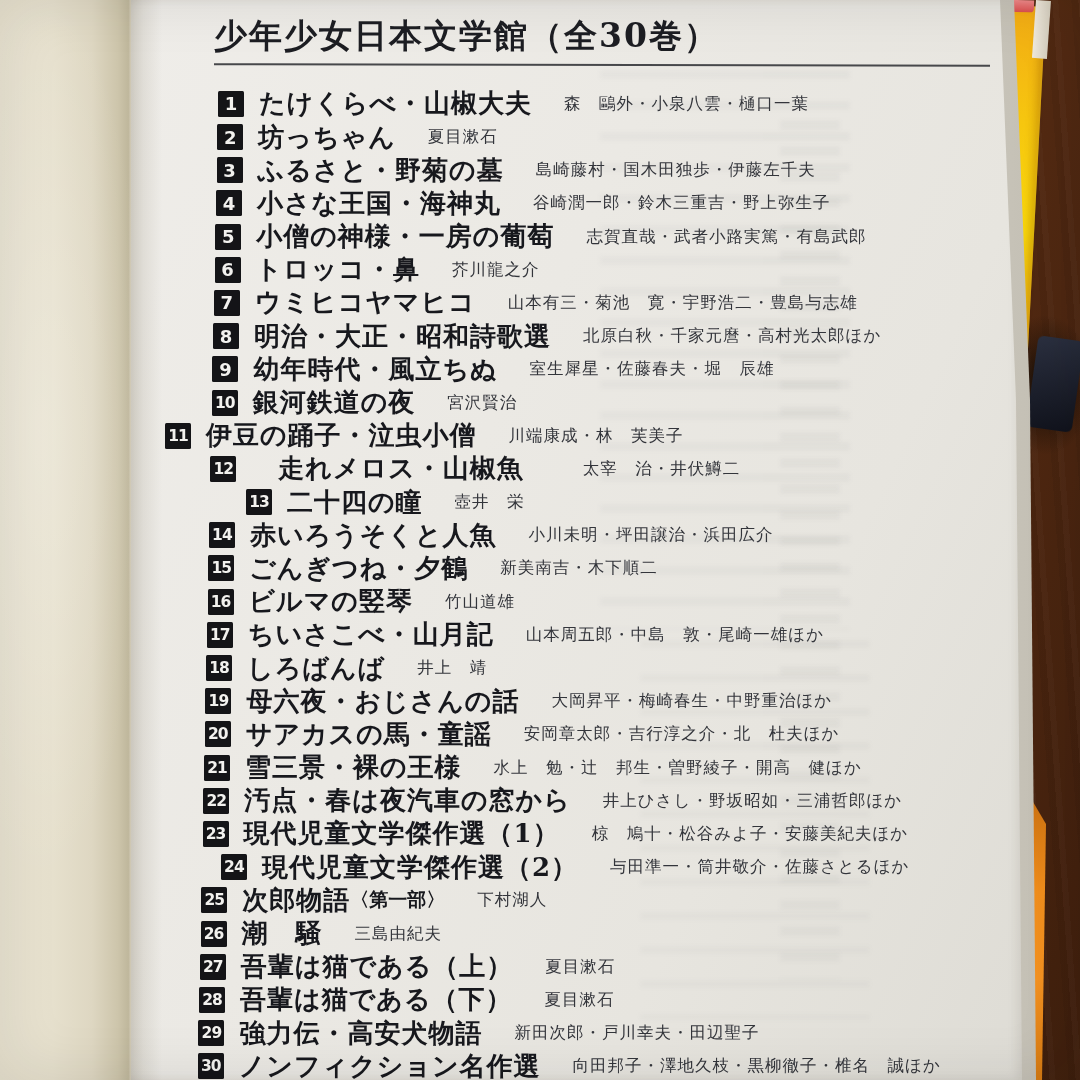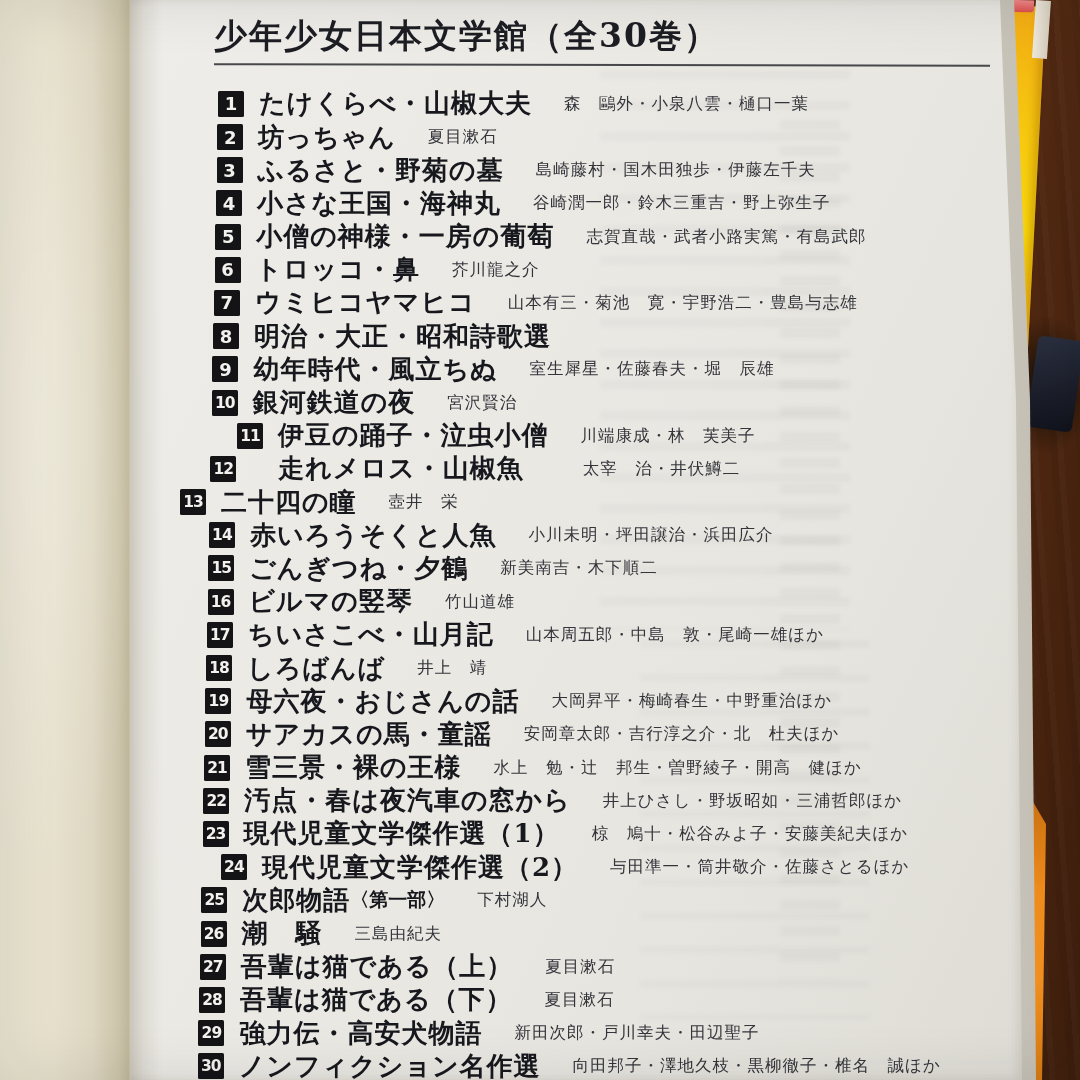--- a/index.html
+++ b/index.html
@@ -188,46 +188,47 @@
           <div class="volume-row" style="margin-left: 83.8px;">
     <span class="badge">7</span>
     <span class="vtitle">ウミヒコヤマヒコ</span>
 
     <span class="vauthors">山本有三・菊池　寛・宇野浩二・豊島与志雄</span>
   </div>
           <div class="volume-row" style="margin-left: 83.1px;">
     <span class="badge">8</span>
     <span class="vtitle">明治・大正・昭和詩歌選</span>
 
+    <span class="vauthors">北原白秋・千家元麿・高村光太郎ほか</span>
   </div>
           <div class="volume-row" style="margin-left: 82.4px;">
     <span class="badge">9</span>
     <span class="vtitle">幼年時代・風立ちぬ</span>
 
     <span class="vauthors">室生犀星・佐藤春夫・堀　辰雄</span>
   </div>
           <div class="volume-row" style="margin-left: 81.7px;">
     <span class="badge two">10</span>
     <span class="vtitle">銀河鉄道の夜</span>
 
     <span class="vauthors">宮沢賢治</span>
   </div>
-          <div class="volume-row" style="margin-left: 107px;">
+          <div class="volume-row" style="margin-left: 35px;">
     <span class="badge two">11</span>
     <span class="vtitle">伊豆の踊子・泣虫小僧</span>
 
     <span class="vauthors">川端康成・林　芙美子</span>
   </div>
           <div class="volume-row" style="margin-left: 80.3px; gap: 27px;">
     <span class="badge two">12</span>
     <span class="vtitle">走れメロス・山椒魚</span>
 
     <span class="vauthors">太宰　治・井伏鱒二</span>
   </div>
-          <div class="volume-row" style="margin-left: 50px;">
+          <div class="volume-row" style="margin-left: 116px;">
     <span class="badge two">13</span>
     <span class="vtitle">二十四の瞳</span>
 
     <span class="vauthors">壺井　栄</span>
   </div>
           <div class="volume-row" style="margin-left: 78.9px;">
     <span class="badge two">14</span>
     <span class="vtitle">赤いろうそくと人魚</span>
 
     <span class="vauthors">小川未明・坪田譲治・浜田広介</span>

